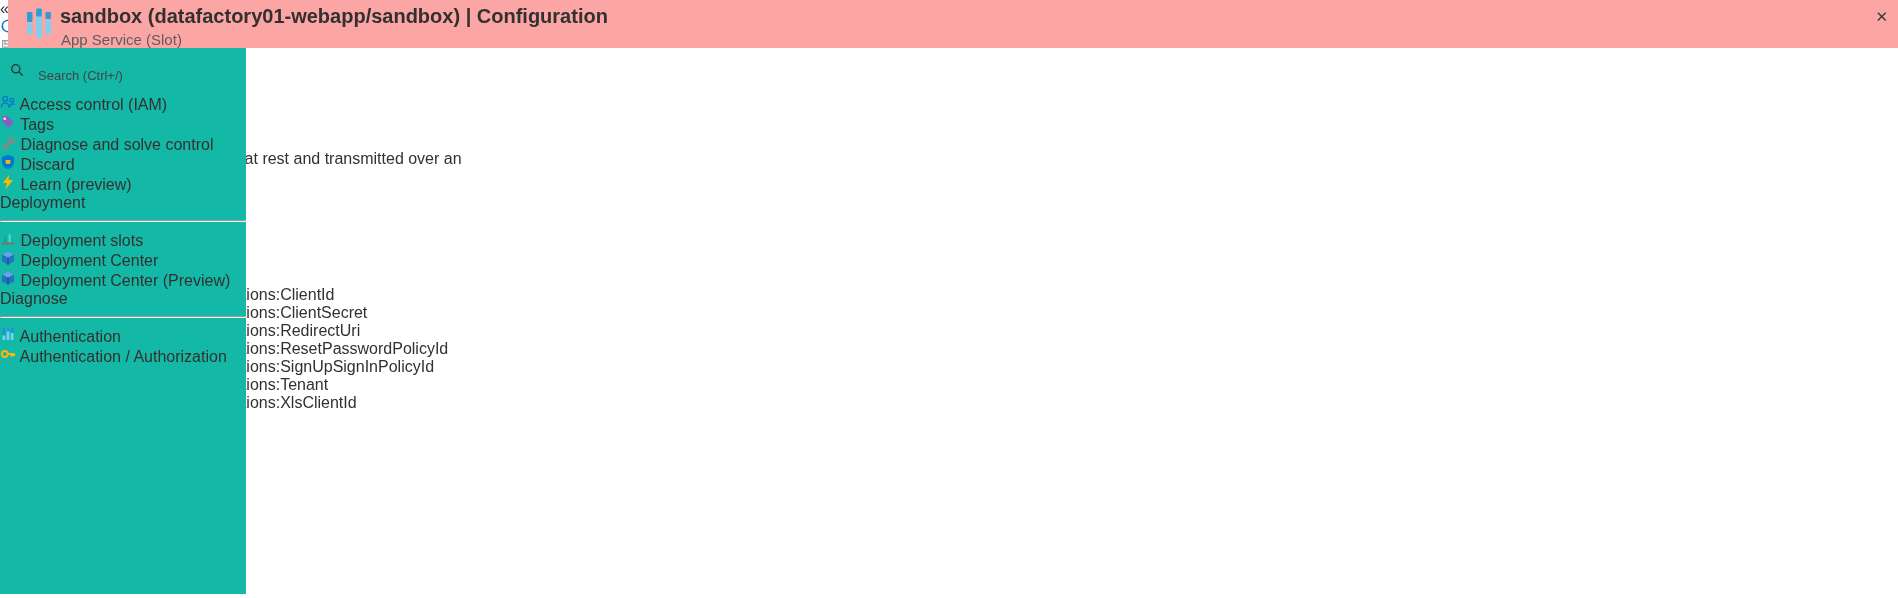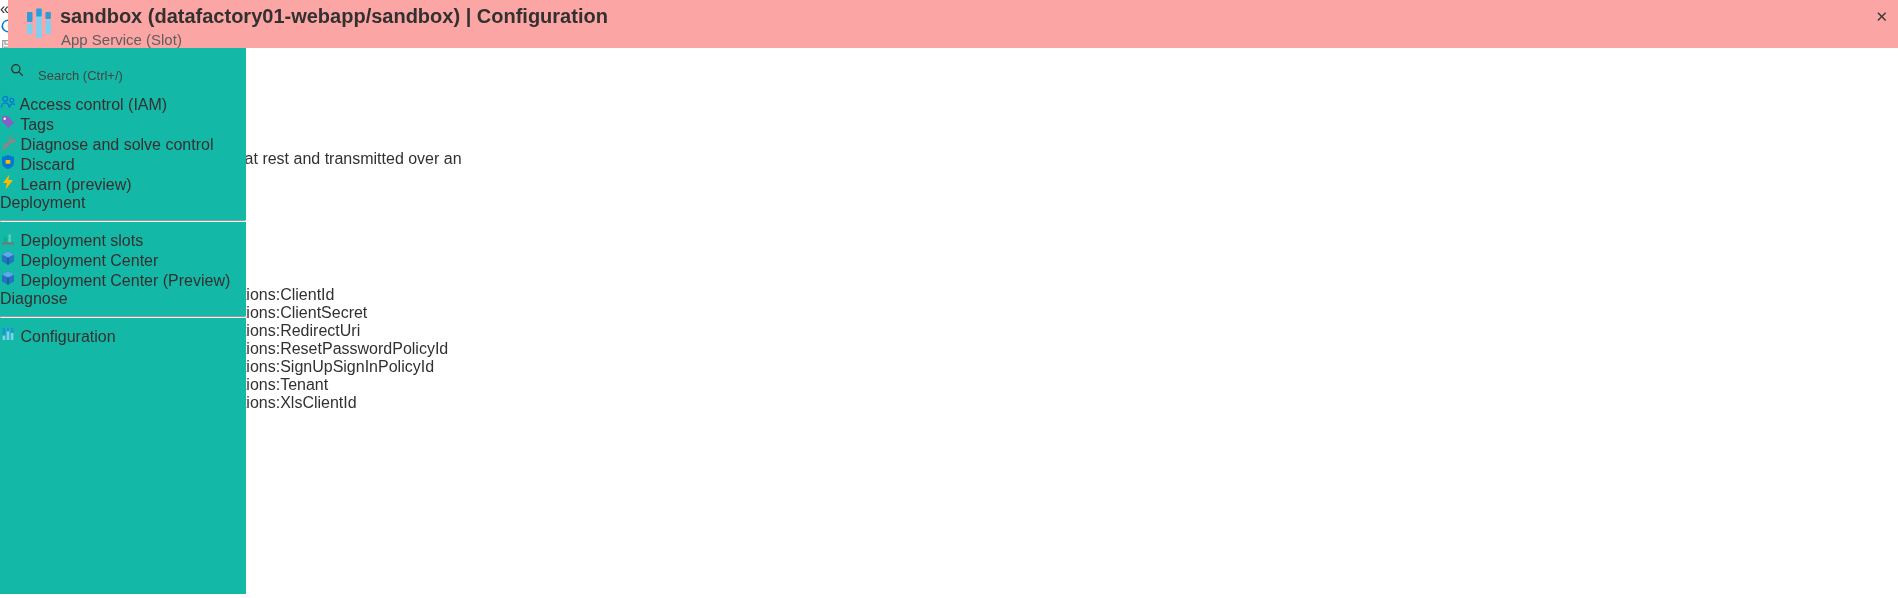--- a/index.html
+++ b/index.html
@@ -192,21 +192,30 @@
       <span class="icon16">
         <svg width="16" height="16" viewBox="0 0 16 16">
           <rect x="2.6" y="2" width="2.6" height="7" fill="#1b93d6"></rect>
           <rect x="2.6" y="9.6" width="2.6" height="4.4" fill="#7ed0f2"></rect>
           <rect x="6.7" y="2" width="2.6" height="12" fill="#7ed0f2"></rect>
           <rect x="6.7" y="2" width="2.6" height="3.4" fill="#1b93d6"></rect>
           <rect x="10.8" y="2" width="2.6" height="4.5" fill="#1b93d6"></rect>
           <rect x="10.8" y="7" width="2.6" height="7" fill="#7ed0f2"></rect>
         </svg>
       </span>
-      <span>Configuration</span>
+      <span>Authentication</span>
+    </div>
+    <div class="nav-item">
+      <span class="icon16">
+        <svg width="16" height="16" viewBox="0 0 16 16" fill="none" stroke="#ffb900" stroke-width="2">
+          <circle cx="4.8" cy="8" r="2.9"></circle>
+          <path d="M7.7 8h7M11.8 8v2.9M14.2 8v2.1"></path>
+        </svg>
+      </span>
+      <span>Authentication / Authorization</span>
     </div>
   </div>
 
   <div class="collapse-btn">«</div>
   <div class="vscroll">
     <div class="vscroll-up"><span class="tri"></span></div>
     <div class="vscroll-thumb"></div>
   </div>
 
   <div class="mid">

